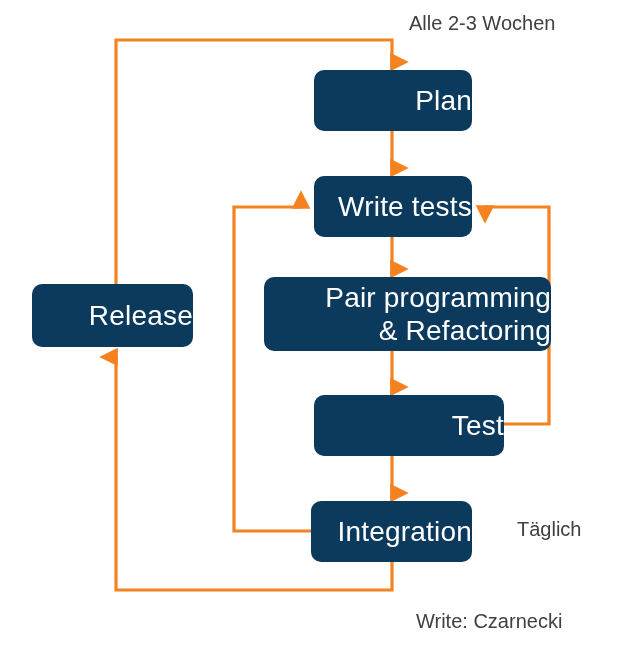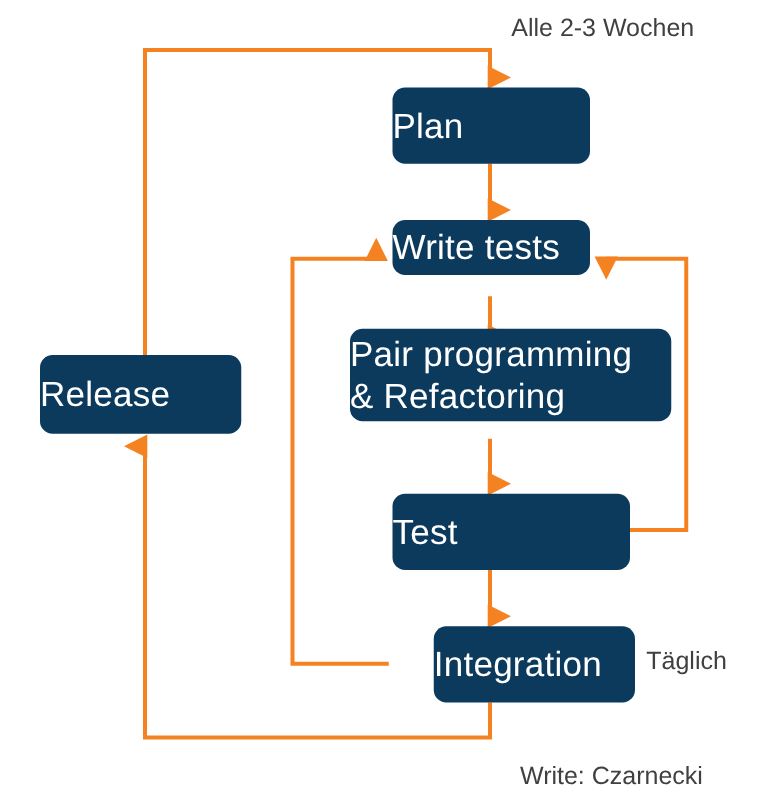--- a/index.html
+++ b/index.html
@@ -23,36 +23,36 @@
     height: 645px;
   }
   .node {
     position: absolute;
     background: #0b3a5d;
     border-radius: 10px;
     color: #ffffff;
     display: flex;
     align-items: center;
     justify-content: center;
-    text-align: left;
+    text-align: right;
     line-height: 1.18;
     letter-spacing: 0.2px;
     box-sizing: border-box;
     z-index: 3;
   }
   .node-label {
     display: block;
     width: 100%;
     white-space: pre-line;
   }
   .node-plan        { left: 314px; top: 70px;  width: 158px; height: 61px;  font-size: 28px; }
-  .node-writetests  { left: 314px; top: 176px; width: 158px; height: 44px;  font-size: 28px; }
-  .node-pair        { left: 264px; top: 263px; width: 257px; height: 74px;  font-size: 28px; margin-left: 16px; }
+  .node-writetests  { left: 314px; top: 176px; width: 158px; height: 61px;  font-size: 28px; }
+  .node-pair        { left: 264px; top: 277px; width: 287px; height: 74px;  font-size: 28px; }
   .node-test        { left: 314px; top: 395px; width: 190px; height: 61px;  font-size: 28px; }
-  .node-integration { left: 311px; top: 501px; width: 161px; height: 61px;  font-size: 28px; margin-left: 36px; }
+  .node-integration { left: 311px; top: 501px; width: 161px; height: 61px;  font-size: 28px; }
   .node-release     { left: 32px;  top: 284px; width: 161px; height: 63px;  font-size: 28px; }
 
   .caption {
     position: absolute;
     color: #404040;
     font-size: 20px;
     white-space: nowrap;
     z-index: 4;
   }
   .cap-cadence { left: 409px; top: 12px;  }

